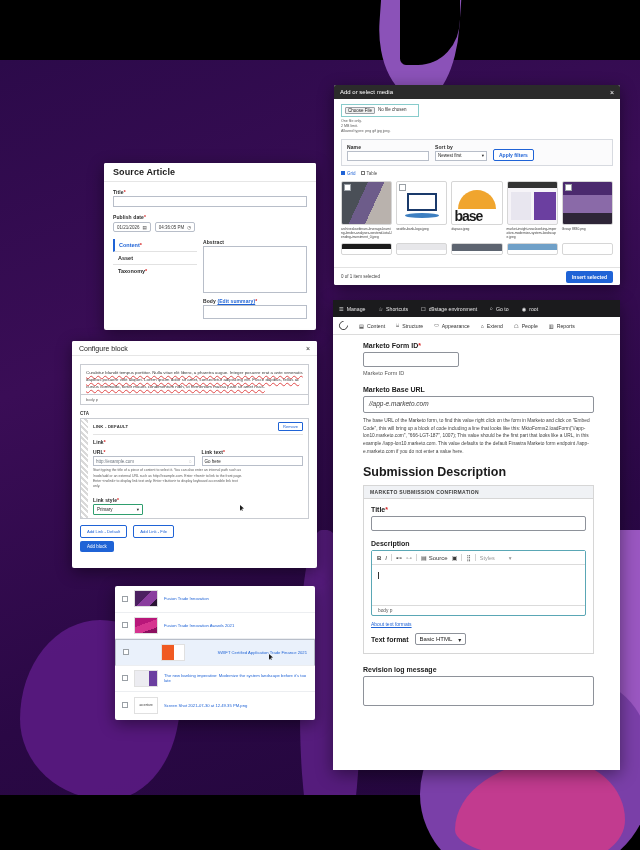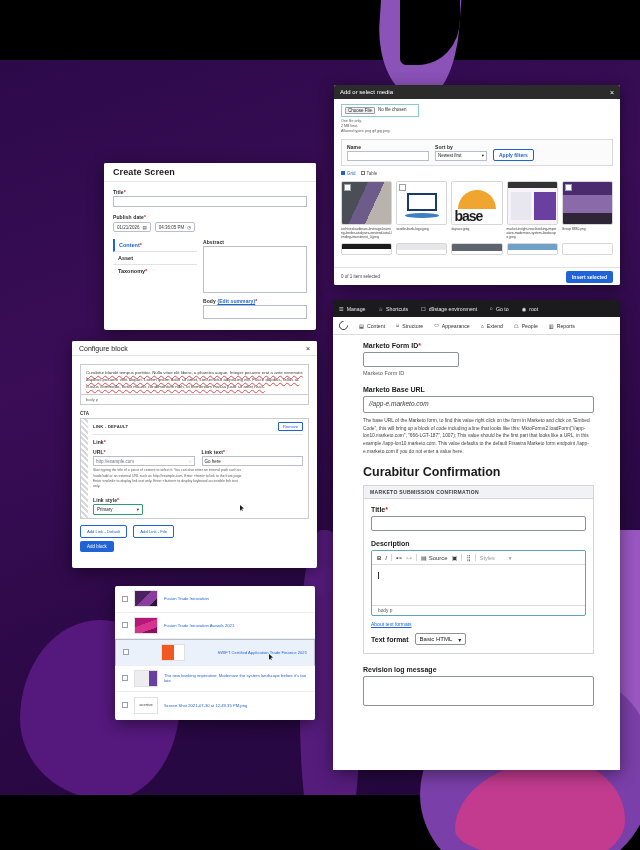--- a/index.html
+++ b/index.html
@@ -185,21 +185,21 @@
   </div>
   <div class="blob1"></div>
   <div class="blob2"></div>
   <div class="bg-black-bot"></div>
   <div class="blob4"></div>
   <div class="blob5"></div>
 </div>
 
 <div class="win" id="create-article">
   <div class="ca-head">
-    <span class="ca-title">Create Screen</span>
+    <span class="ca-title">Source Article</span>
   </div>
   <div class="ca-body">
     <div class="ca-field">
       <span class="lbl"><span>Title</span><span class="req">*</span></span>
       <div class="inp"></div>
     </div>
     <div class="ca-field">
       <span class="lbl"><span>Publish date</span><span class="req">*</span></span>
       <div class="date-row">
         <div class="date-pill">
@@ -460,21 +460,21 @@
     <span class="dp-lbl"><span>Marketo Form ID</span><span class="req">*</span></span>
     <div class="dp-input sm"></div>
     <div class="dp-desc">Marketo Form ID</div>
 
     <span class="dp-lbl" style="margin-top:10px">Marketo Base URL</span>
     <div class="dp-input" style="height:17px">
       <div class="dp-val">//app-e.marketo.com</div>
     </div>
     <div class="dp-help">The base URL of the Marketo form, to find this value right click on the form in Marketo and click on "Embed Code", this will bring up a block of code including a line that looks like this: MktoForms2.loadForm("//app-lon10.marketo.com", "666-LGT-187", 1007); This value should be the first part that looks like a URL, in this example //app-lon10.marketo.com. This value defaults to the default Finastra Marketo form endpoint //app-e.marketo.com if you do not enter a value here.</div>
 
-    <div class="dp-h2">Curabitur Confirmation</div>
+    <div class="dp-h2">Submission Description</div>
 
     <div class="dp-fieldset">
       <div class="dp-legend">MARKETO SUBMISSION CONFIRMATION</div>
       <div class="dp-fs-body">
         <span class="dp-lbl"><span>Title</span><span class="req">*</span></span>
         <div class="dp-input"></div>
 
         <span class="dp-lbl" style="margin-top:9px">Description</span>
         <div class="ck">
           <div class="ck-tools">

